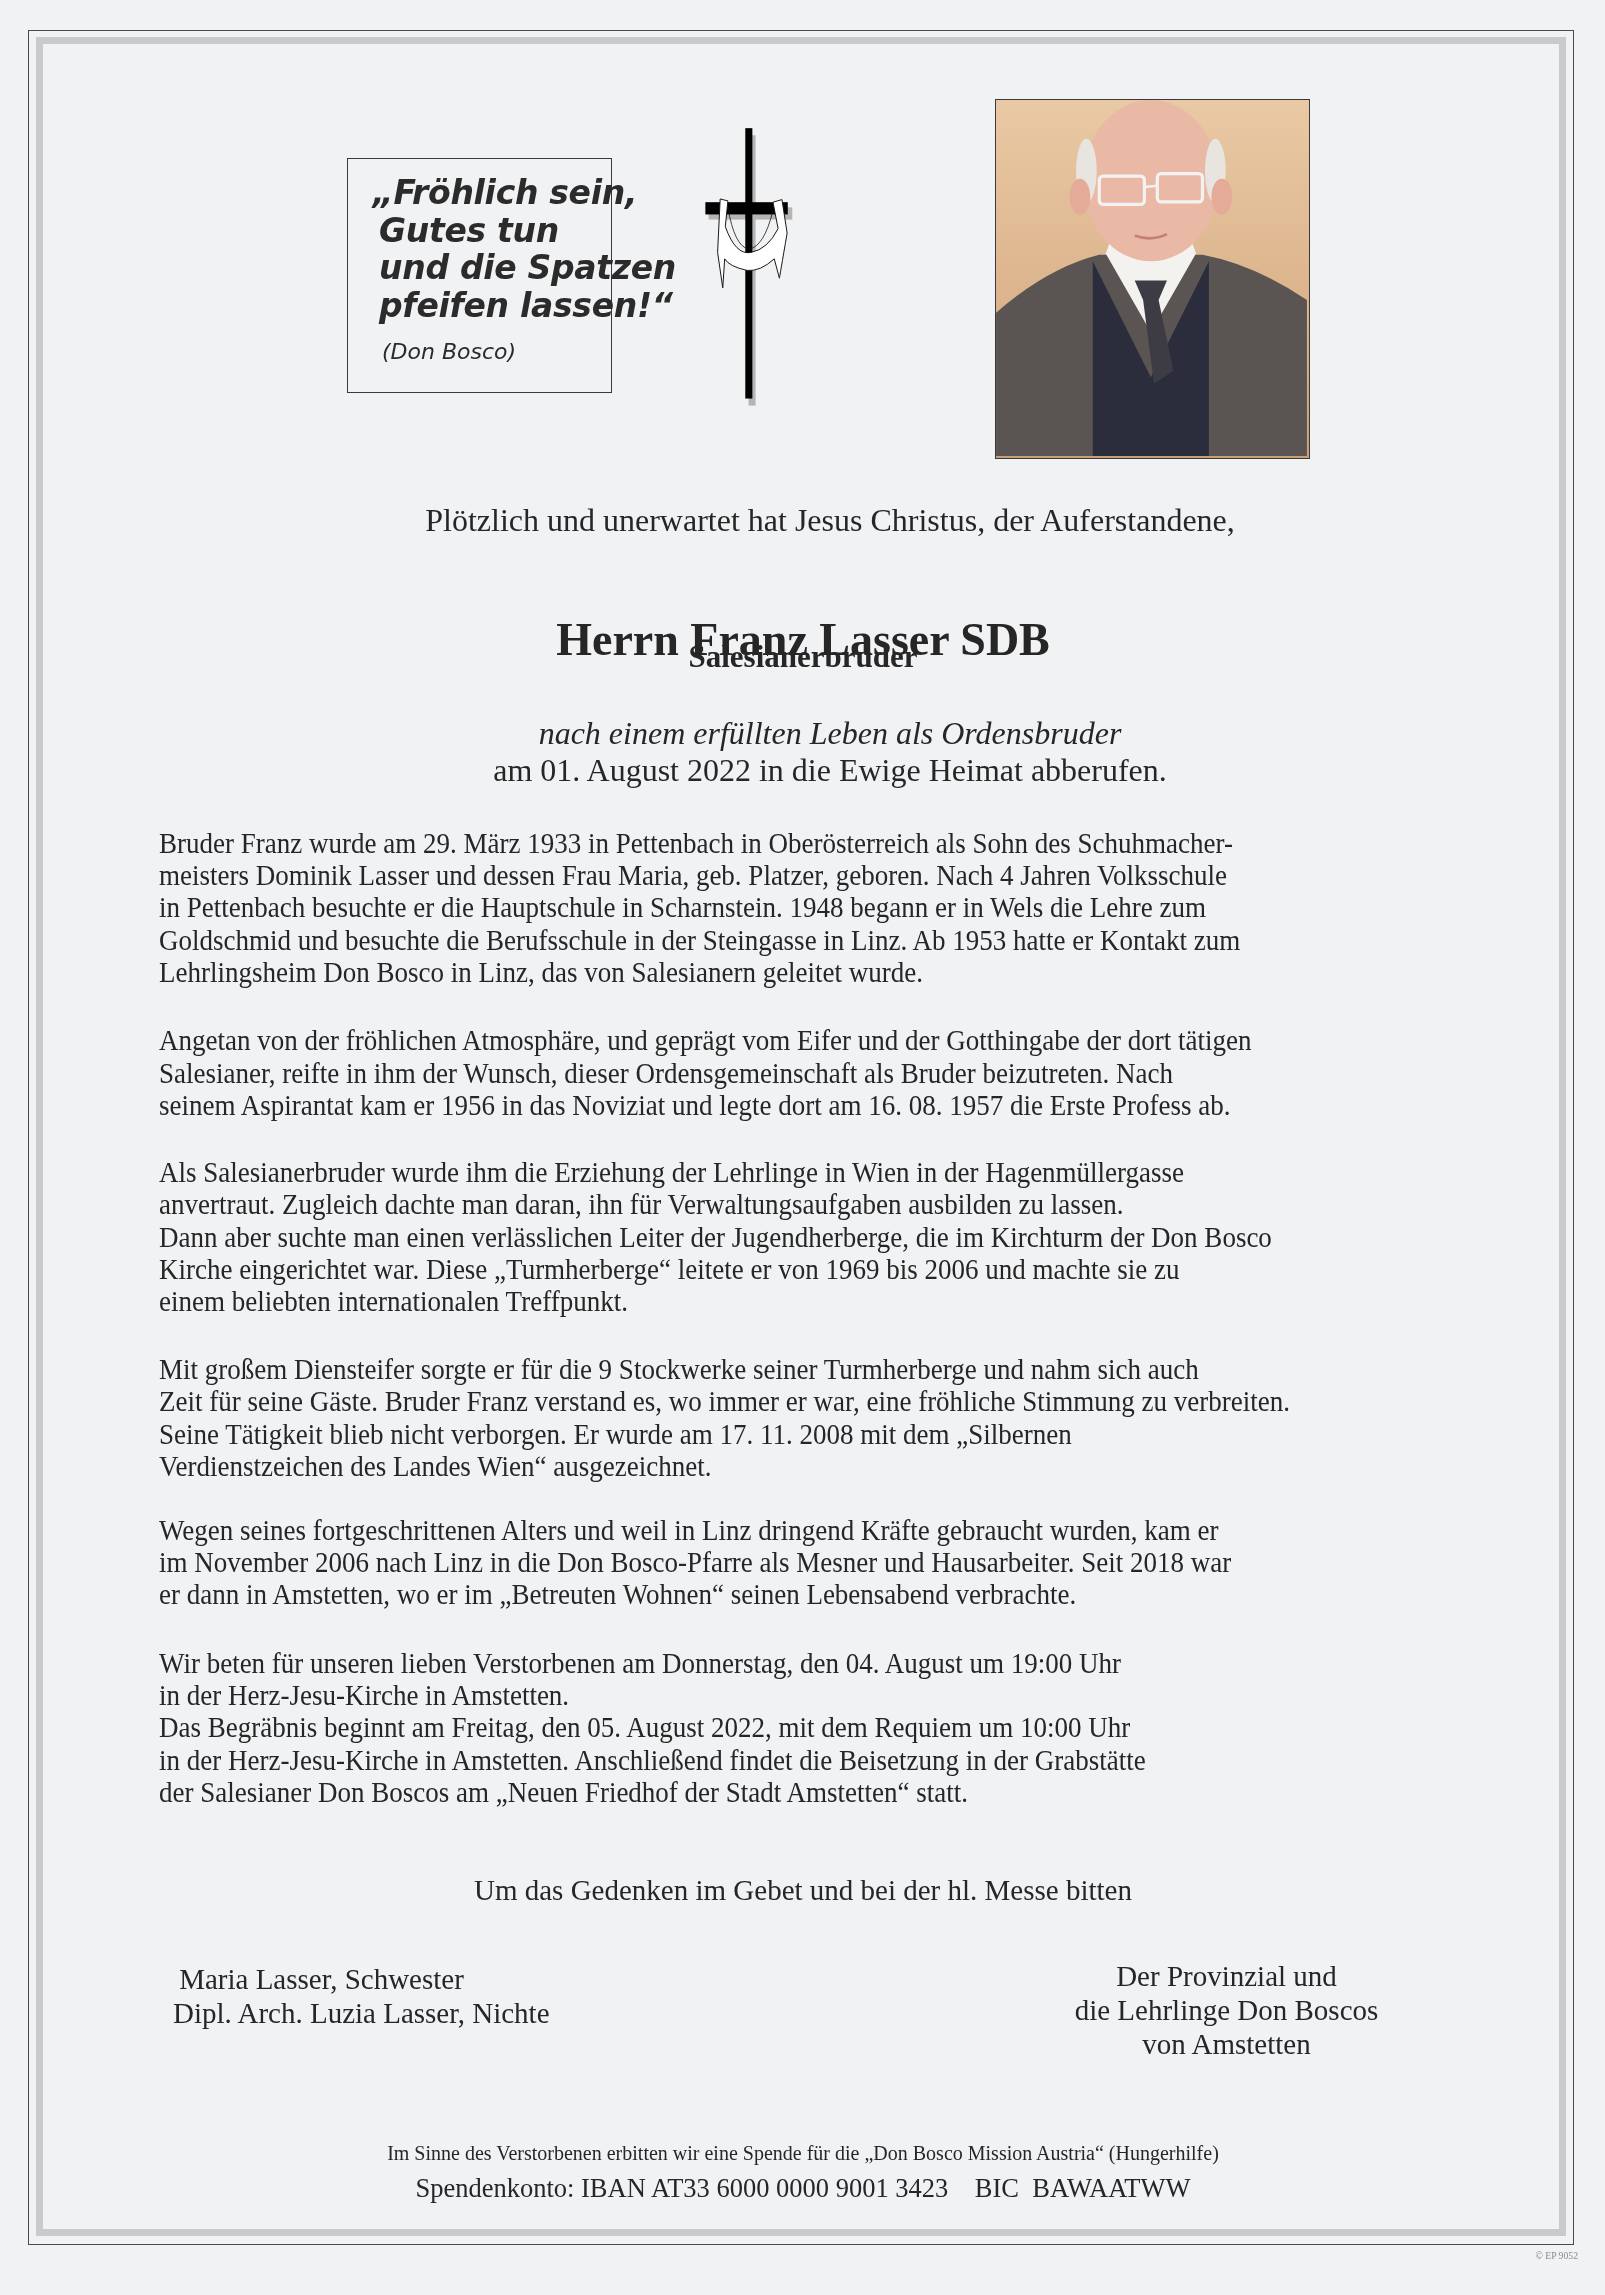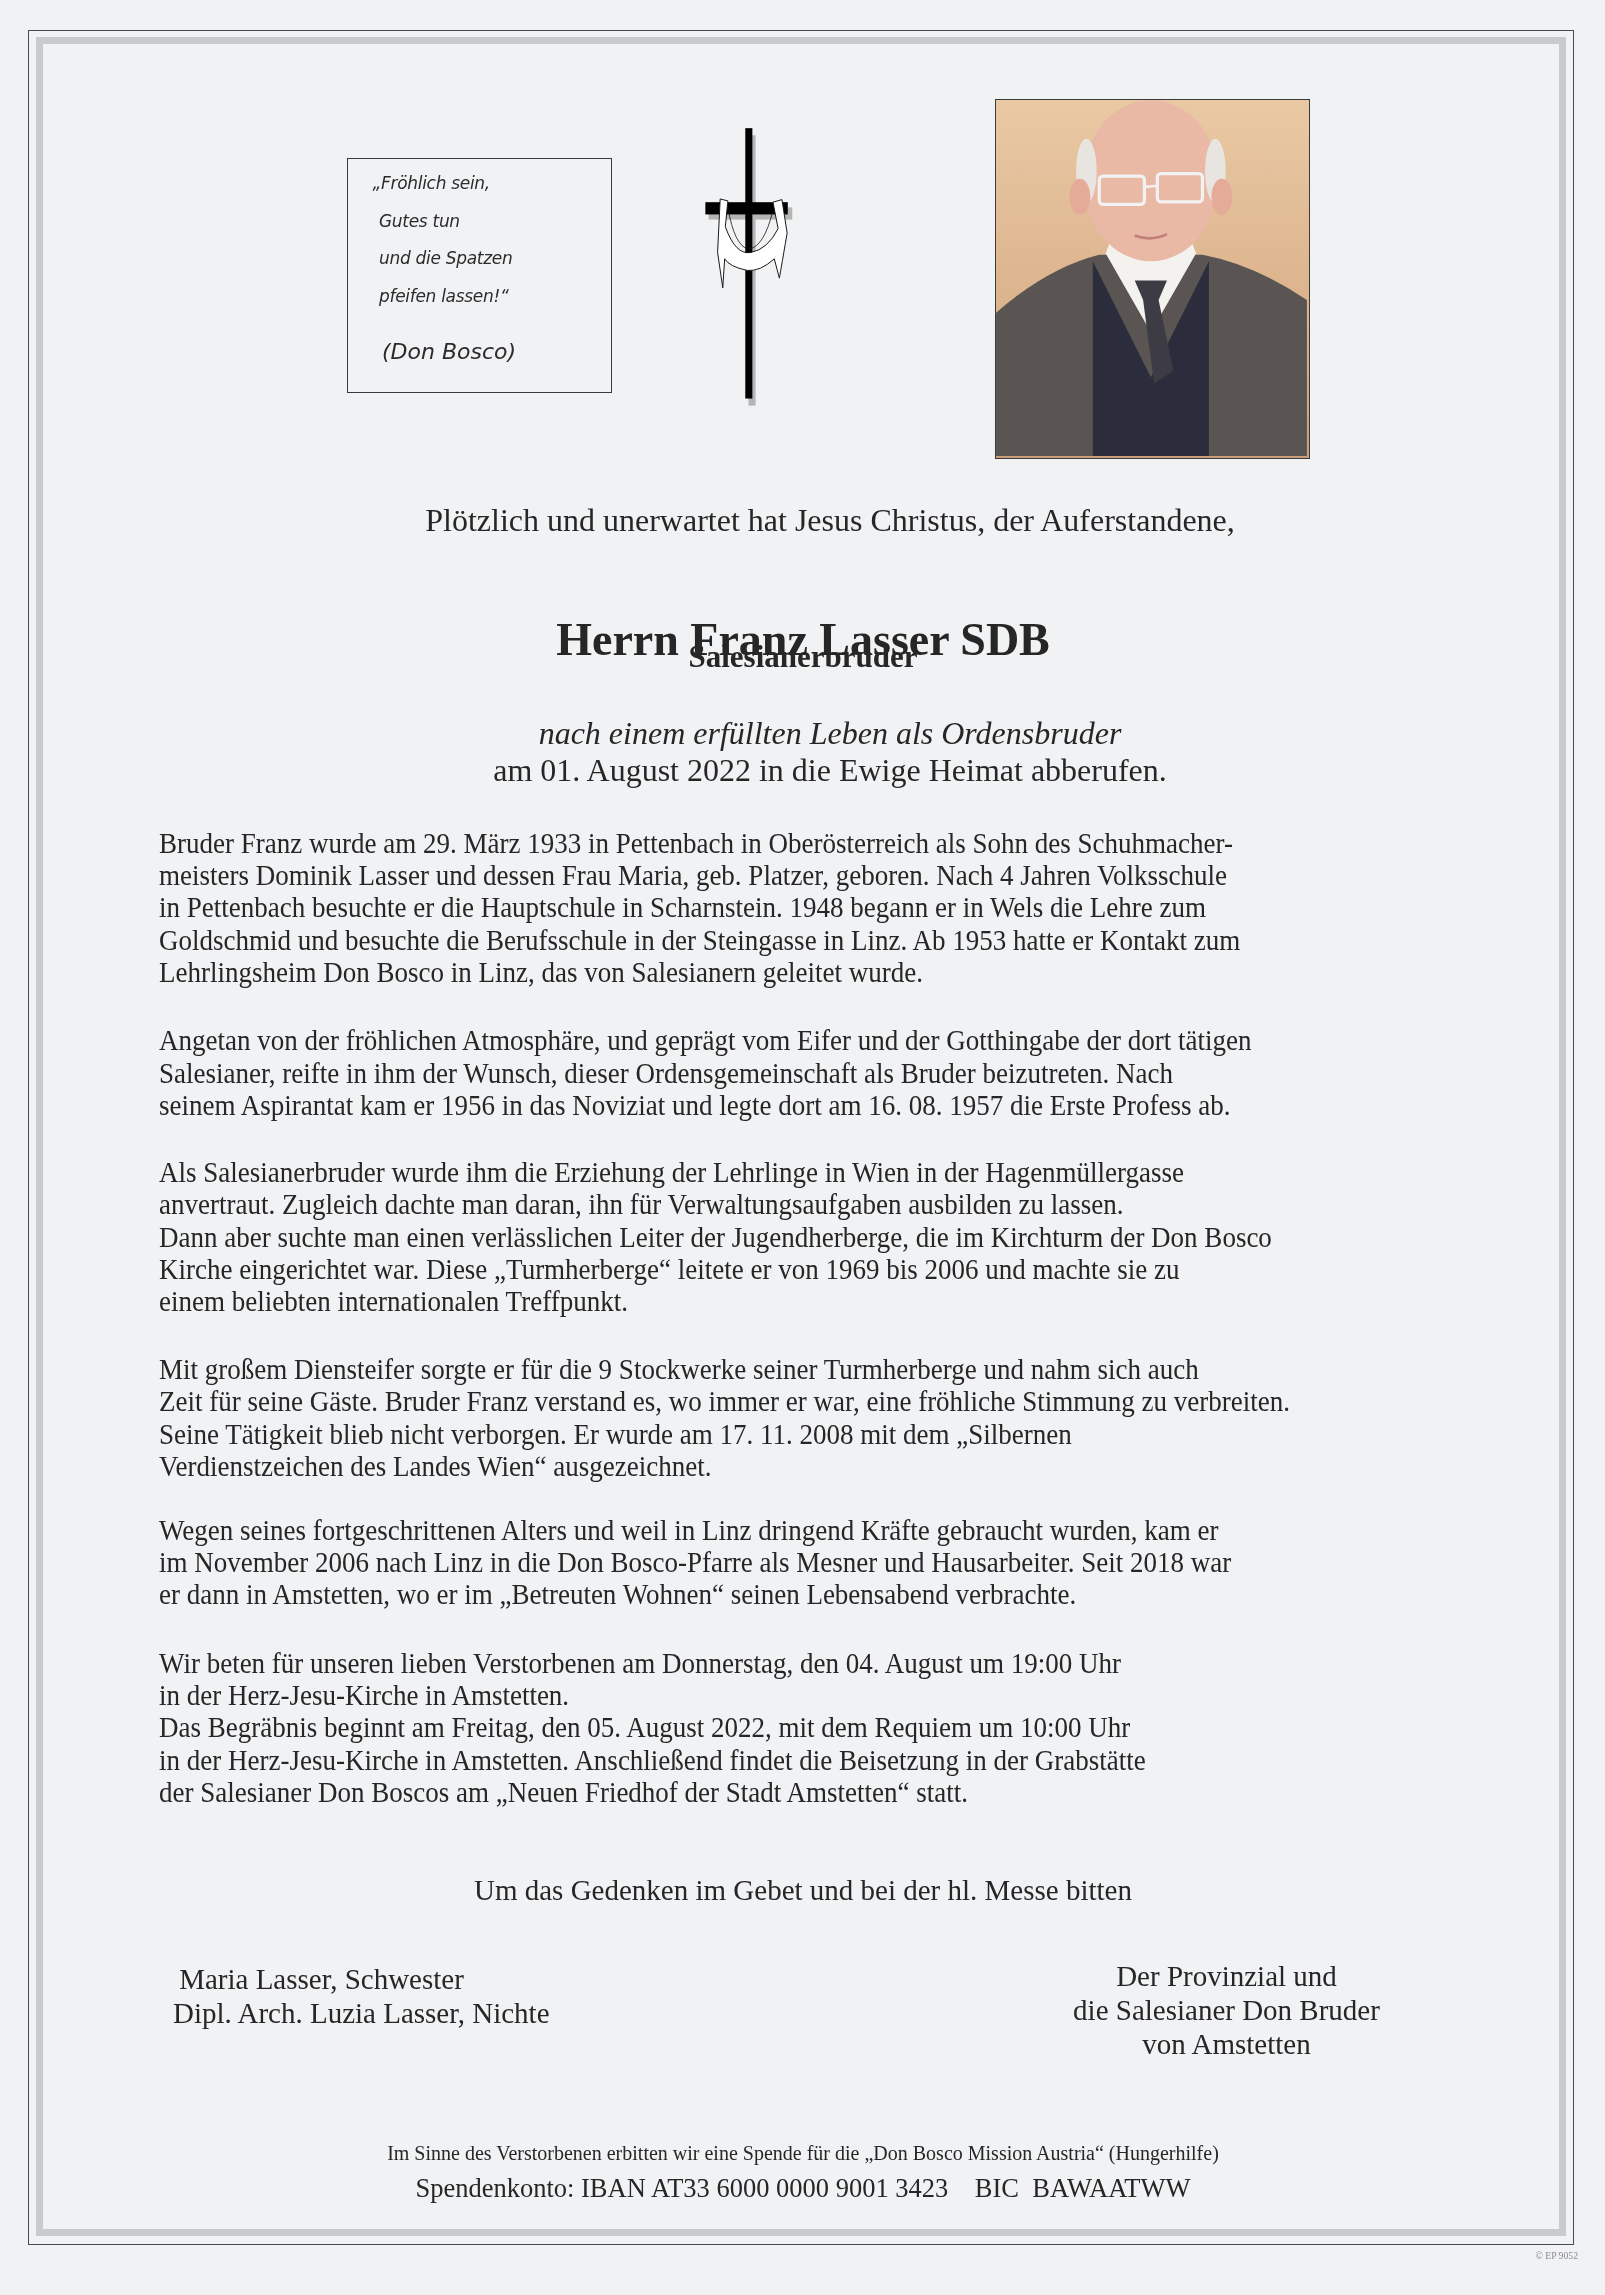--- a/index.html
+++ b/index.html
@@ -17,21 +17,21 @@
   .inner-border {
     left: 36px; top: 37px; width: 1530px; height: 2199px;
     border: 7px solid #c9cacd; box-sizing: border-box;
   }
   .quote-box {
     left: 347px; top: 158px; width: 265px; height: 235px;
     border: 1.9px solid #3a3a3a; box-sizing: border-box;
     font-family: "DejaVu Sans", sans-serif; font-style: italic;
     color: #2b2b2b;
   }
-  .quote-line { position: absolute; left: 24.5px; font-size: 17px; white-space: nowrap; letter-spacing: -0.3px; }
+  .quote-line { position: absolute; left: 24.5px; font-size: 33px; white-space: nowrap; letter-spacing: -0.3px; font-weight: bold; }
   .quote-attr { position: absolute; left: 34px; top: 180px; font-size: 22px; white-space: nowrap; }
   .cross-wrap { left: 697px; top: 123px; width: 103px; height: 291px; }
   .photo {
     left: 995px; top: 99px; width: 315px; height: 360px;
     border: 1.9px solid #3a3a3a; box-sizing: border-box; overflow: hidden;
     background: linear-gradient(180deg, #e9c9a4 0%, #dcb48d 55%, #c99f79 100%);
   }
   .line {
     position: absolute; left: 0; width: 1606px; text-align: center; white-space: nowrap;
     transform-origin: center;
@@ -144,20 +144,20 @@
   <div class="para-line" style="top:1710px;">Das Begräbnis beginnt am Freitag, den 05. August 2022, mit dem Requiem um 10:00 Uhr</div>
   <div class="para-line" style="top:1743px;">in der Herz-Jesu-Kirche in Amstetten. Anschließend findet die Beisetzung in der Grabstätte</div>
   <div class="para-line" style="top:1775px;">der Salesianer Don Boscos am „Neuen Friedhof der Stadt Amstetten“ statt.</div>
 </div>
 
 <div class="line" style="top:1874px; font-size:29px;">Um das Gedenken im Gebet und bei der hl. Messe bitten</div>
 
 <div class="sig" style="left:173px; top:1963px; width:297px;">Maria Lasser, Schwester</div>
 <div class="sig" style="left:173px; top:1997px; width:297px;">Dipl. Arch. Luzia Lasser, Nichte</div>
 <div class="sig" style="left:1049px; top:1960px; width:355px;">Der Provinzial und</div>
-<div class="sig" style="left:1049px; top:1994px; width:355px;">die Salesianer Don Bruder</div>
+<div class="sig" style="left:1049px; top:1994px; width:355px;">die Lehrlinge Don Boscos</div>
 <div class="sig" style="left:1049px; top:2028px; width:355px;">von Amstetten</div>
 
 <div class="line" style="top:2142px; font-size:20px;">Im Sinne des Verstorbenen erbitten wir eine Spende für die „Don Bosco Mission Austria“ (Hungerhilfe)</div>
 <div class="line" style="top:2173px; font-size:26.5px; white-space:pre;">Spendenkonto: IBAN AT33 6000 0000 9001 3423    BIC  BAWAATWW</div>
 
 <div class="abs copyright">© EP 9052</div>
 
 
 </body></html>

